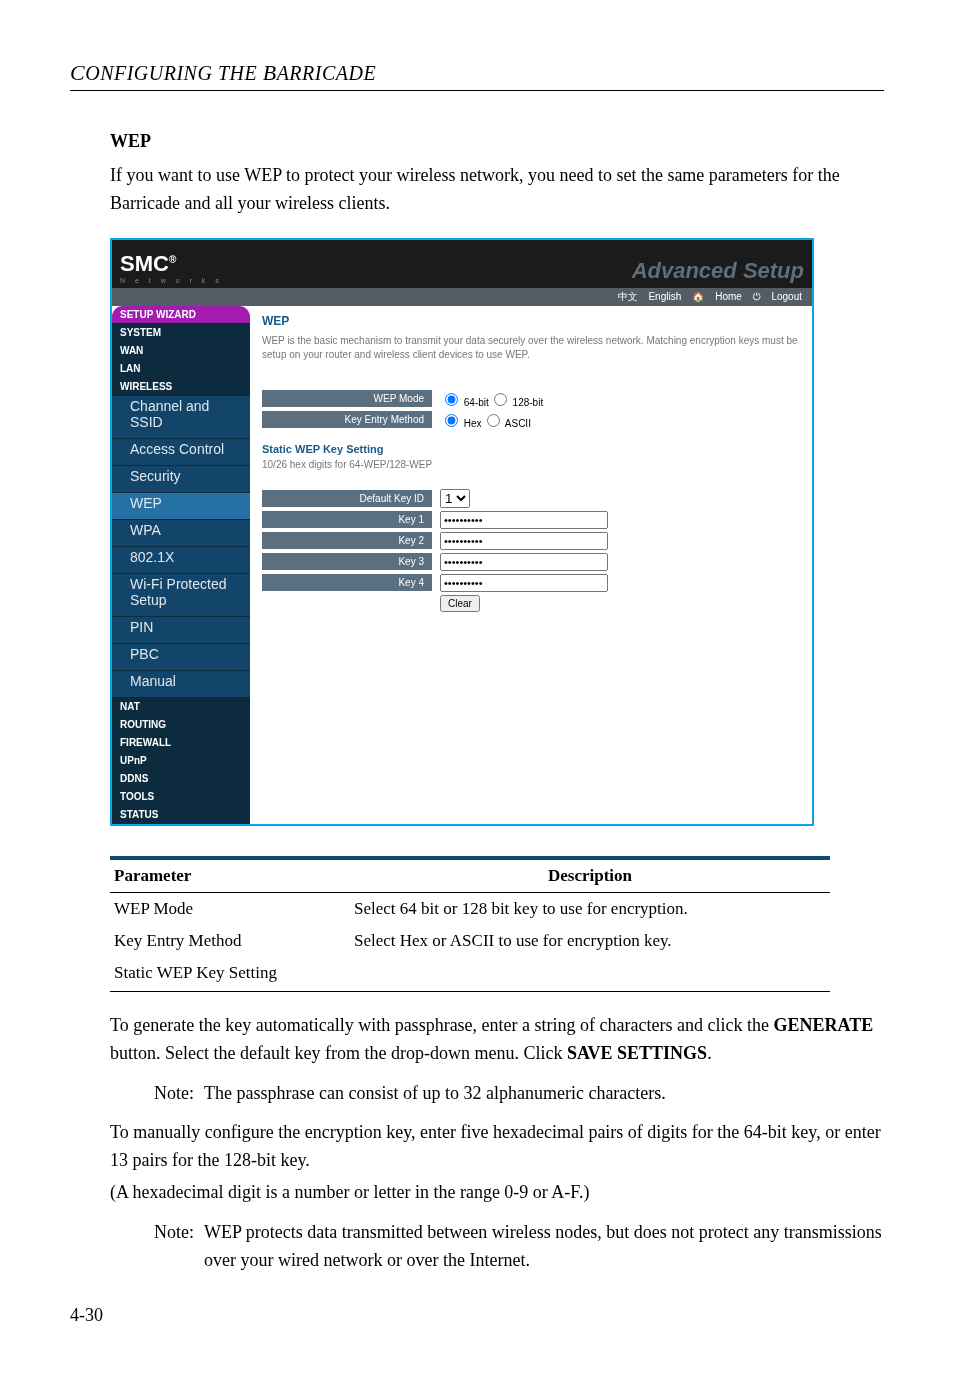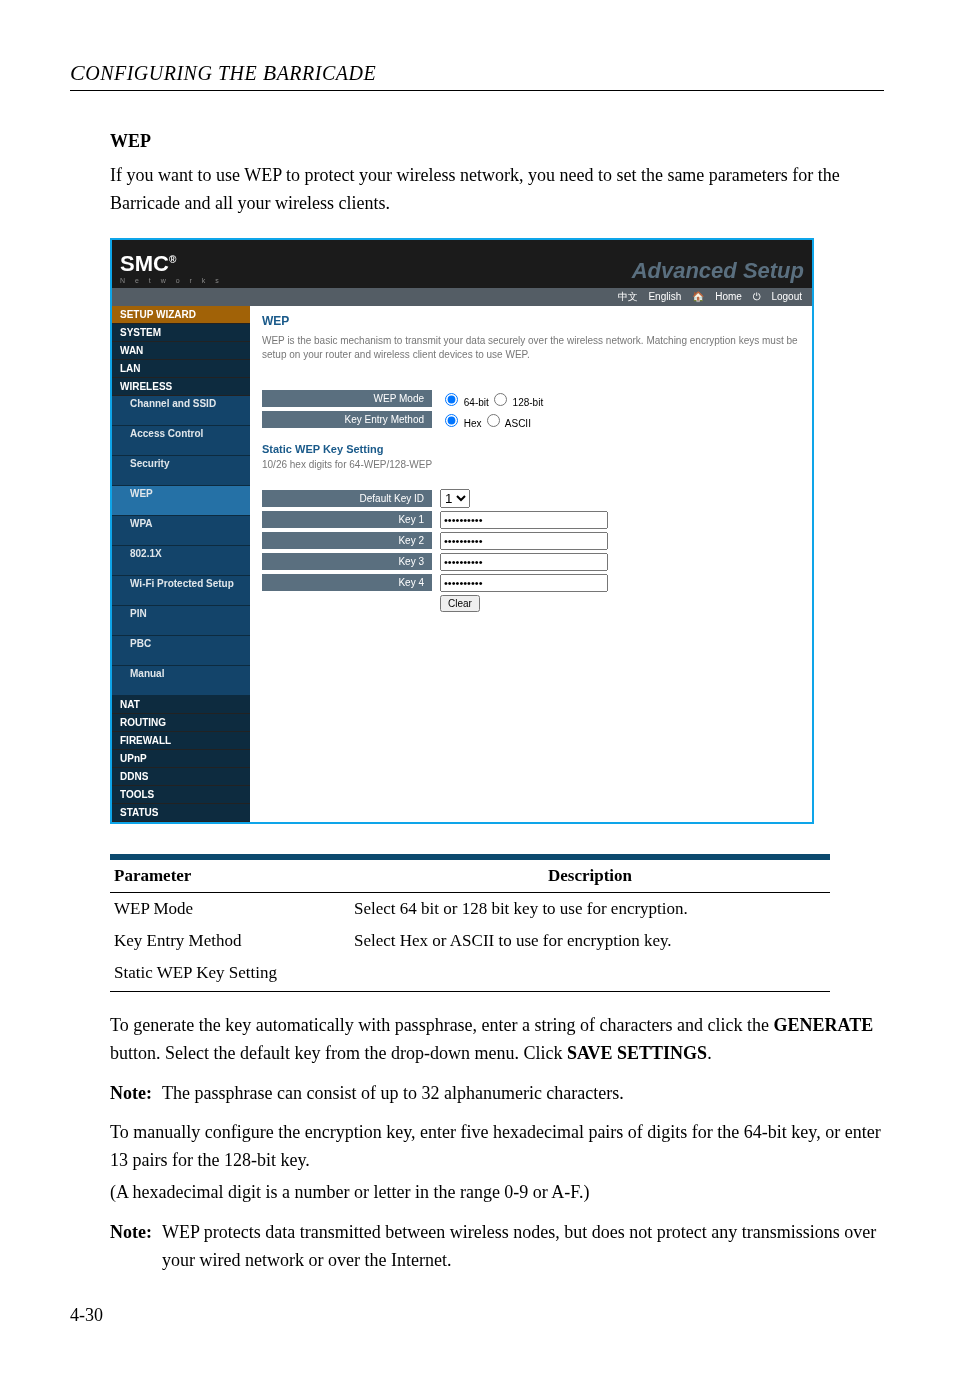--- a/index.html
+++ b/index.html
@@ -54,38 +54,38 @@
     background: #545d65;
     color: #fff;
     text-align: right;
     padding: 2px 10px;
     font-size: 10px;
   }
   .ss-toplinks span { margin-left: 8px; }
   .ss-body { display: flex; }
   .ss-nav {
     width: 138px;
-    background: #a16207;
+    background: #a21caf;
     flex-shrink: 0;
+    border-radius: 11px;
   }
   .ss-nav-item {
     padding: 3px 8px;
     border-bottom: 1px solid #222;
     color: #fff;
     font-weight: bold;
     font-size: 10px;
   }
   .ss-nav-dark { background: #0d2b3f; }
   .ss-nav-sub {
     background: #13446a;
-    padding: 2px 8px 16px 18px;
+    padding: 2px 8px 8px 18px;
     border-bottom: 1px solid #0d2b3f;
-    font-size: 10px;
+    font-size: 14px;
     color: #e0e6ea;
-    font-weight: bold;
   }
   .ss-nav-sub.sel { background: #2571a6; }
   .ss-content {
     flex: 1;
     background: #fff;
     padding: 6px 12px 20px 12px;
     position: relative;
   }
   .ss-content h3 {
     margin: 2px 0 6px 0;
@@ -115,33 +115,33 @@
   .param-table {
     margin: 0 0 0 40px;
     border-collapse: collapse;
     width: 720px;
   }
   .param-table th {
     text-align: left;
     font-size: 17px;
     font-weight: bold;
     padding: 6px 4px;
-    border-top: 6px solid #0c4a6e;
+    border-top: 4px solid #0c4a6e;
     border-bottom: 1px solid #000;
   }
   .param-table th:last-child { text-align: center; margin-top: 40px; }
   .param-table td {
     padding: 6px 4px;
     font-size: 17px;
     vertical-align: top;
     border-bottom: none;
   }
   .param-table tr:last-child td { border-bottom: 1.5px solid #000; padding-bottom:8px;}
   .note-row { display: flex; margin-left: 40px; margin-bottom: 12px; font-size: 18px; line-height: 1.55; }
-  .note-label { font-weight: bold; padding-right: 10px; white-space: nowrap; }
+  .note-label { font-weight: normal; padding-right: 10px; white-space: nowrap; margin-left: 44px; }
   .pagenum { font-size: 18px; margin-top: 30px; }
   b { font-weight: bold; }
 </style>
 </head>
 <body>
 
 <div class="header-title"><span style="font-size:22px;">C</span><span>ONFIGURING</span> <span>THE</span> <span style="font-size:22px;">B</span><span>ARRICADE</span></div>
 
 <div class="section-title">WEP</div>
 

